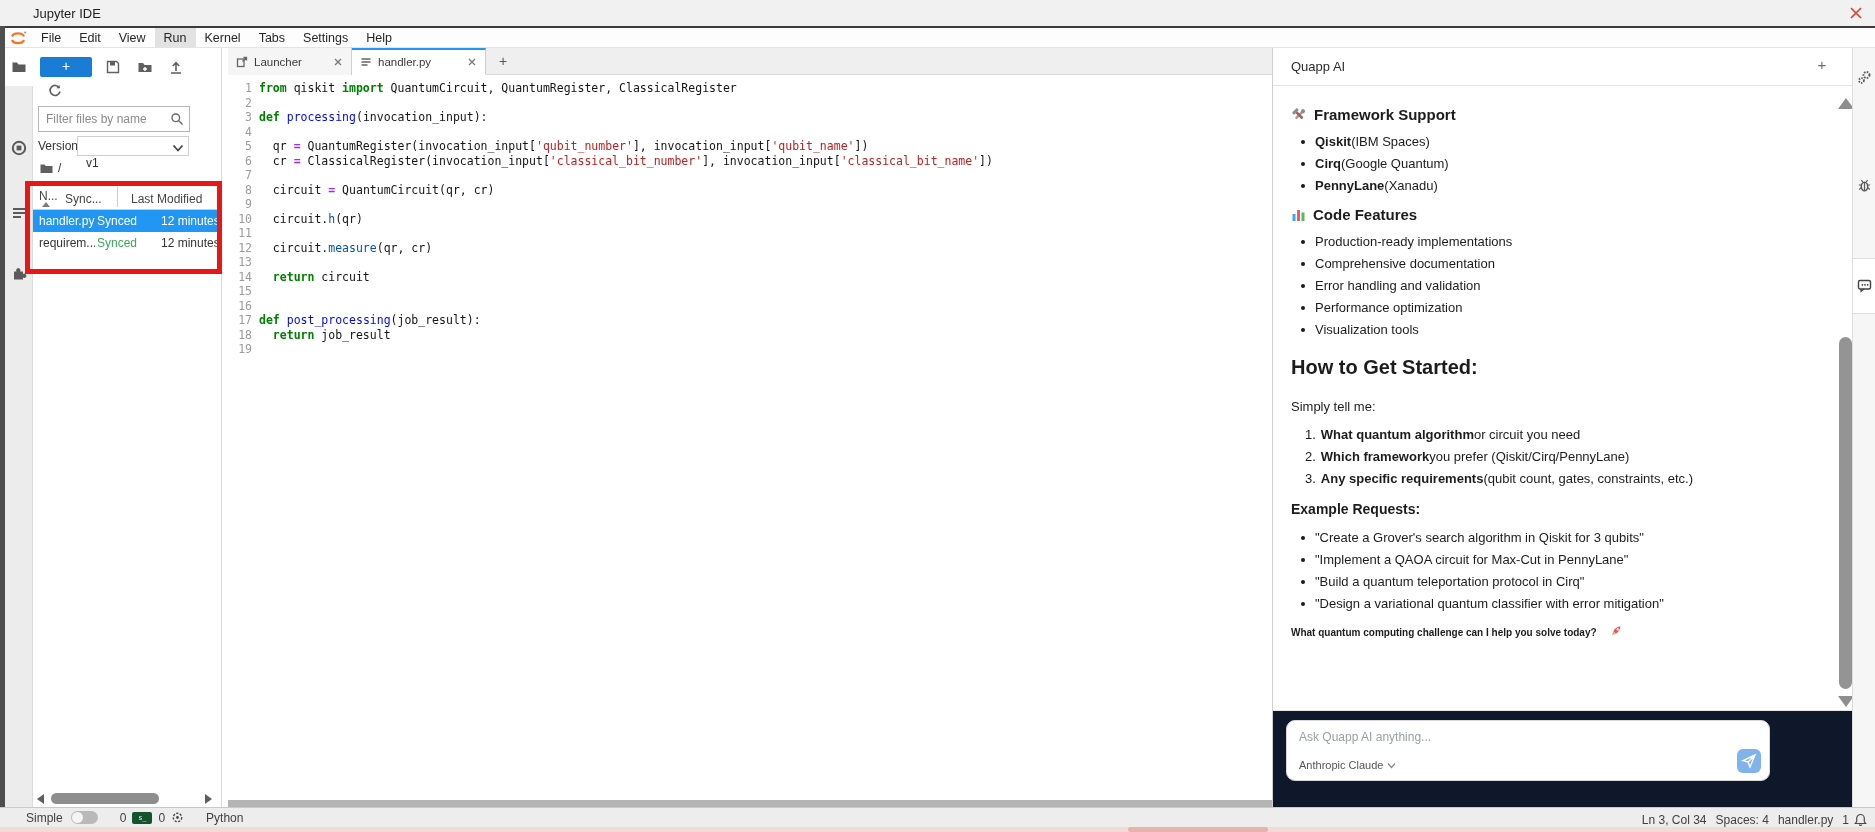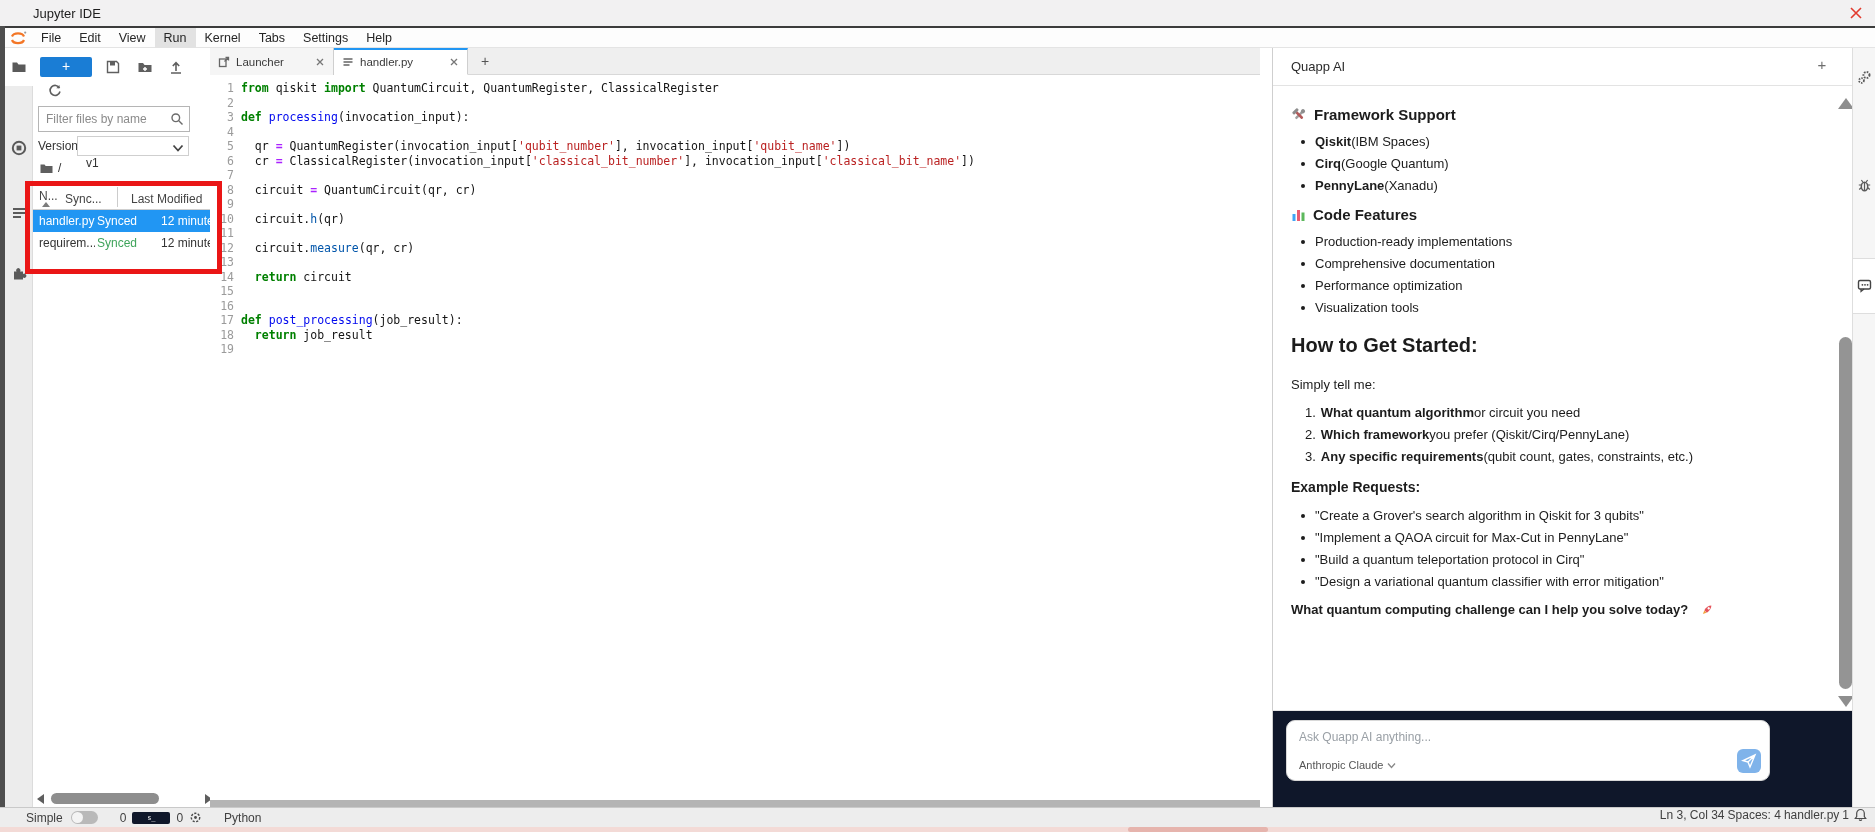--- a/index.html
+++ b/index.html
@@ -69,21 +69,21 @@
   .hs-arrow { position:absolute; top:2px; width:0; height:0; cursor:pointer; }
   .hs-left { left:4px; border-top:5px solid transparent; border-bottom:5px solid transparent; border-right:7px solid #5e5e5e; }
   .hs-right { left:172px; border-top:5px solid transparent; border-bottom:5px solid transparent; border-left:7px solid #5e5e5e; }
   .hs-thumb { position:absolute; left:18px; top:1px; width:108px; height:11px; background:#8e8e8e; border-radius:6px; cursor:pointer; }
 
   
   .red-box { position:absolute; left:25px; top:181px; width:197px; height:93px; border:5px solid #ea1616;
     z-index:50; pointer-events:none; }
 
   
-  .editor { position:absolute; left:210px; top:48px; width:1050px; height:759px; background:#fff; }
+  .editor { position:absolute; left:228px; top:48px; width:1050px; height:759px; background:#fff; }
   .tabbar { position:absolute; left:0; top:0; width:1050px; height:27px; background:#efefef;
     border-bottom:1px solid #d8d8d8; }
   .etab { position:absolute; top:0; height:27px; display:flex; align-items:center; gap:6px; padding:0 8px;
     font-size:11.5px; color:#3a3a3a; cursor:pointer; }
   .etab.t1 { left:0; width:124px; background:#f5f5f5; border-right:1px solid #cfcfcf; }
   .etab.t2 { left:124px; width:134px; background:#ffffff; border-right:1px solid #cfcfcf;
     border-top:2px solid #2196f3; height:27px; border-bottom:1px solid #fff; }
   .etab .tlabel { flex:1; overflow:hidden; white-space:nowrap; }
   .tab-plus { position:absolute; left:266px; top:4px; width:18px; height:18px; color:#555; font-size:14px;
     text-align:center; line-height:18px; cursor:pointer; }
@@ -108,21 +108,21 @@
   .ai-content { position:absolute; left:18px; top:44px; width:538px; }
   .ai-h2 { display:flex; align-items:center; gap:7px; font-size:15px; font-weight:bold; margin:14px 0 12px; }
   .ai-li { display:flex; align-items:flex-start; margin:0 0 9px 10px; font-size:13px; line-height:13px; }
   .ai-li .dot { width:4px; height:4px; border-radius:50%; background:#1c1c1c; margin:5px 10px 0 0; flex:none; }
   .b { font-weight:bold; }
   .ai-h1 { font-size:20px; font-weight:bold; margin:20px 0 20px; }
   .ai-p { font-size:13px; margin:0 0 14px; }
   .ai-ol { margin:0 0 6px 4px; }
   .ai-ol .ai-li .num { margin-right:5px; }
   .ai-h3 { font-size:14px; font-weight:bold; margin:16px 0 14px; }
-  .ai-close { font-size:13px; font-weight:bold; margin-top:14px; display:flex; align-items:flex-end; gap:12px; }
+  .ai-close { font-size:10px; font-weight:bold; margin-top:14px; display:flex; align-items:flex-end; gap:12px; }
   .ai-scroll-up { position:absolute; left:565px; top:50px; width:0; height:0; border-left:8px solid transparent;
     border-right:8px solid transparent; border-bottom:11px solid #8e8e8e; cursor:pointer; }
   .ai-thumb { position:absolute; left:566px; top:289px; width:13px; height:352px; background:#949494;
     border-radius:7px; cursor:pointer; }
   .ai-scroll-dn { position:absolute; left:565px; top:648px; width:0; height:0; border-left:8px solid transparent;
     border-right:8px solid transparent; border-top:11px solid #8e8e8e; cursor:pointer; }
   .ai-inputarea { position:absolute; left:0; top:662px; width:580px; height:97px; background:#0f172a;
     border-top:1px solid #e6e6e6; }
   .ai-inputbox { position:absolute; left:13px; top:9px; width:484px; height:61px; background:#fff;
     border:1px solid #d8d8d8; border-radius:9px; }
@@ -143,23 +143,23 @@
     border-top:1px solid #dedede; border-bottom:1px solid #dedede; }
   .rs-icon { position:absolute; left:4px; width:15px; height:15px; cursor:pointer; }
 
   
   .statusbar { position:absolute; left:0; top:807px; width:1875px; height:20px; background:#ededed;
     border-top:1px solid #c9c9c9; font-size:12px; color:#404040; }
   .sb-left { position:absolute; left:26px; top:0; height:19px; display:flex; align-items:center; }
   .toggle { width:27px; height:13px; background:#b9b9b9; border-radius:7px; position:relative;
     margin:0 22px 0 8px; cursor:pointer; }
   .toggle .knob { position:absolute; left:1px; top:1px; width:11px; height:11px; background:#f4f4f4; border-radius:50%; }
-  .term-ic { width:38px; height:12px; background:#0f172a; border-radius:2px; color:#fff; font-size:7px;
+  .term-ic { width:20px; height:12px; background:#14532d; border-radius:2px; color:#fff; font-size:7px;
     font-family:"DejaVu Sans Mono",monospace; text-align:center; line-height:12px; margin:4px 6px; }
-  .sb-right { position:absolute; right:8px; top:0; height:19px; display:flex; align-items:flex-start; gap:3px;padding-left:48px; }
+  .sb-right { position:absolute; right:8px; top:0; height:19px; display:flex; align-items:flex-end; gap:9px;padding-left:48px; }
   .bellwrap { display:flex; align-items:center; gap:5px; cursor:pointer; }
 
   
   .desktop { position:absolute; left:0; top:827px; width:1875px; height:5px; background:#f3dad6; }
   .desktop .blob { position:absolute; left:1128px; top:0; width:140px; height:5px; background:#e6b4ad; border-radius:3px; }
 </style>
 </head>
 <body>
 
 <div class="app">
@@ -375,20 +375,24 @@
         <span>Code Features</span>
       </div>
       <div id="features-list">
           <div class="ai-li">
             <span class="dot"></span>
             <span>Production-ready implementations</span>
           </div>
           <div class="ai-li">
             <span class="dot"></span>
             <span>Comprehensive documentation</span>
+          </div>
+          <div class="ai-li">
+            <span class="dot"></span>
+            <span>Error handling and validation</span>
           </div>
           <div class="ai-li">
             <span class="dot"></span>
             <span>Performance optimization</span>
           </div>
           <div class="ai-li">
             <span class="dot"></span>
             <span>Visualization tools</span>
           </div>
         </div>

